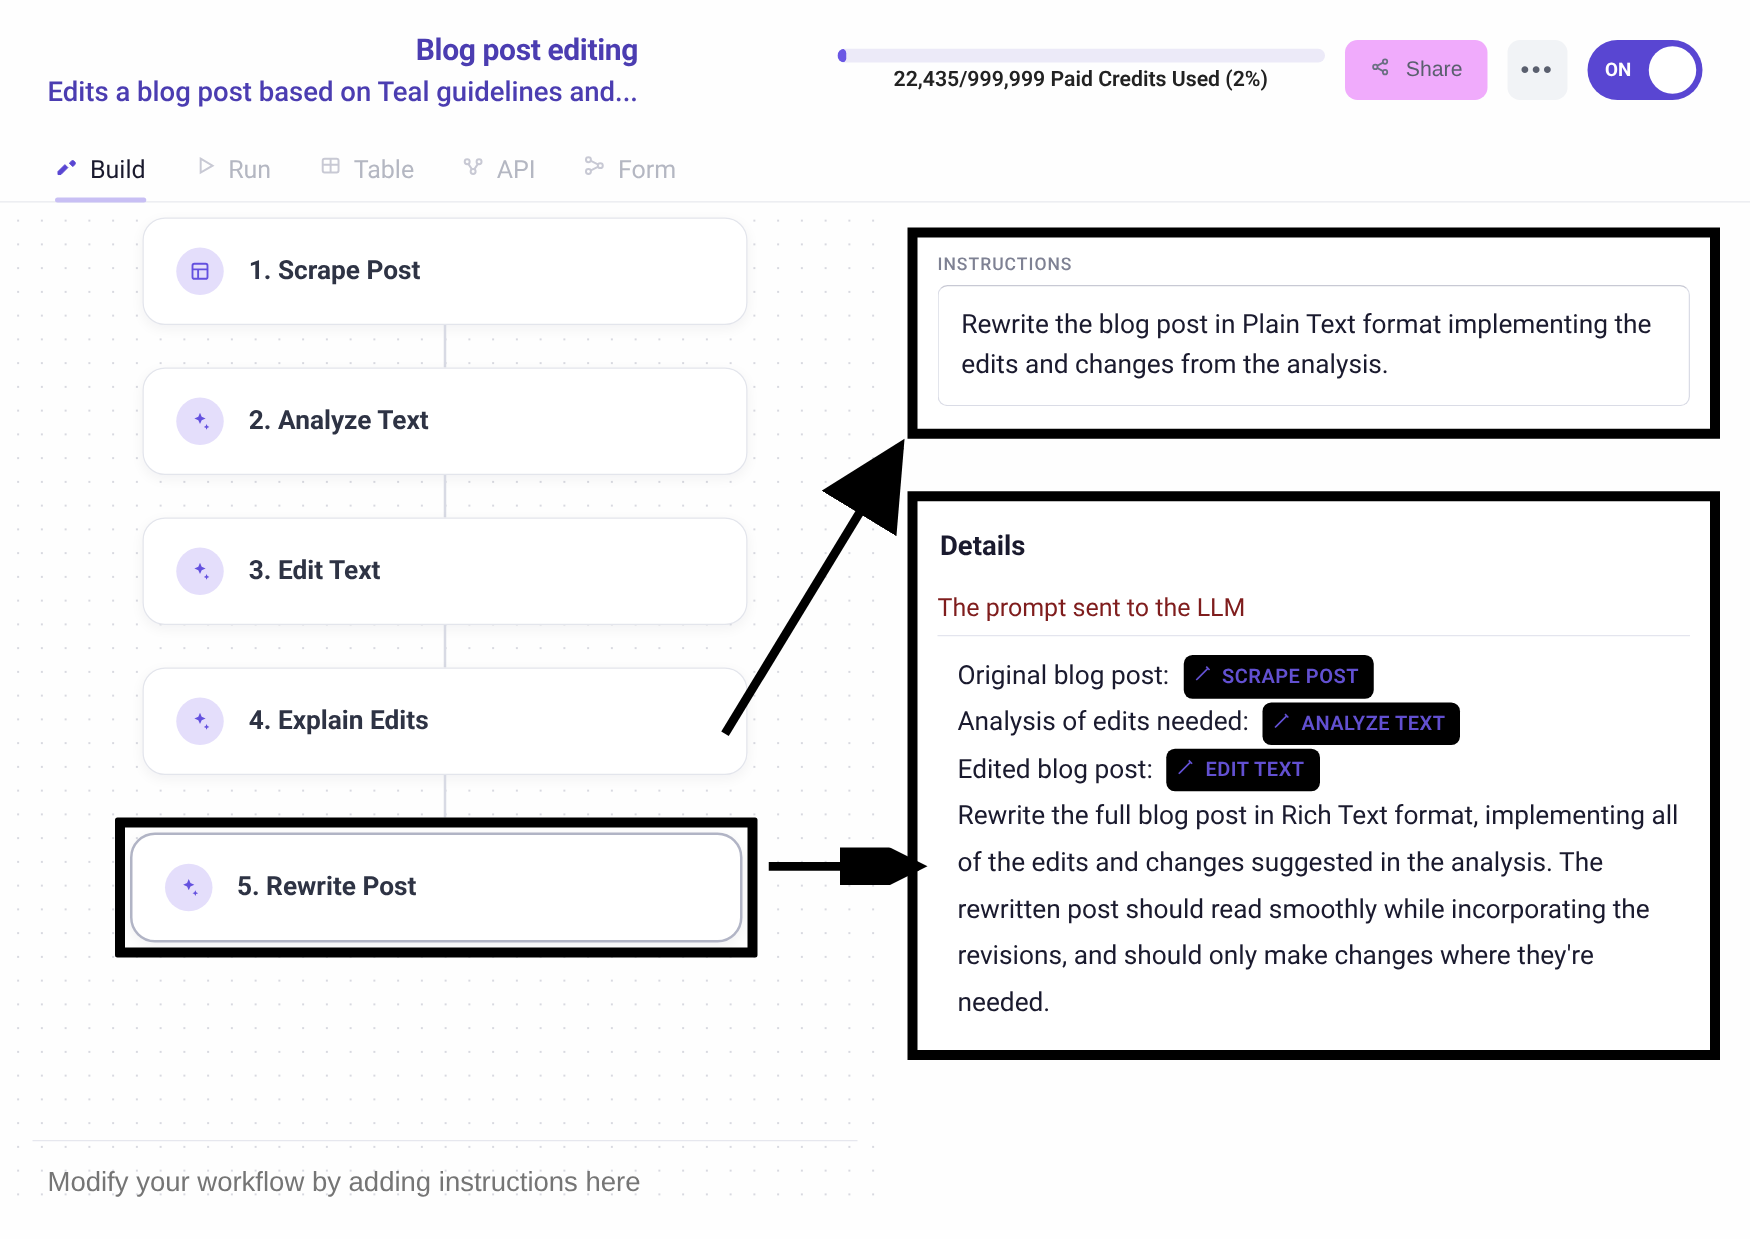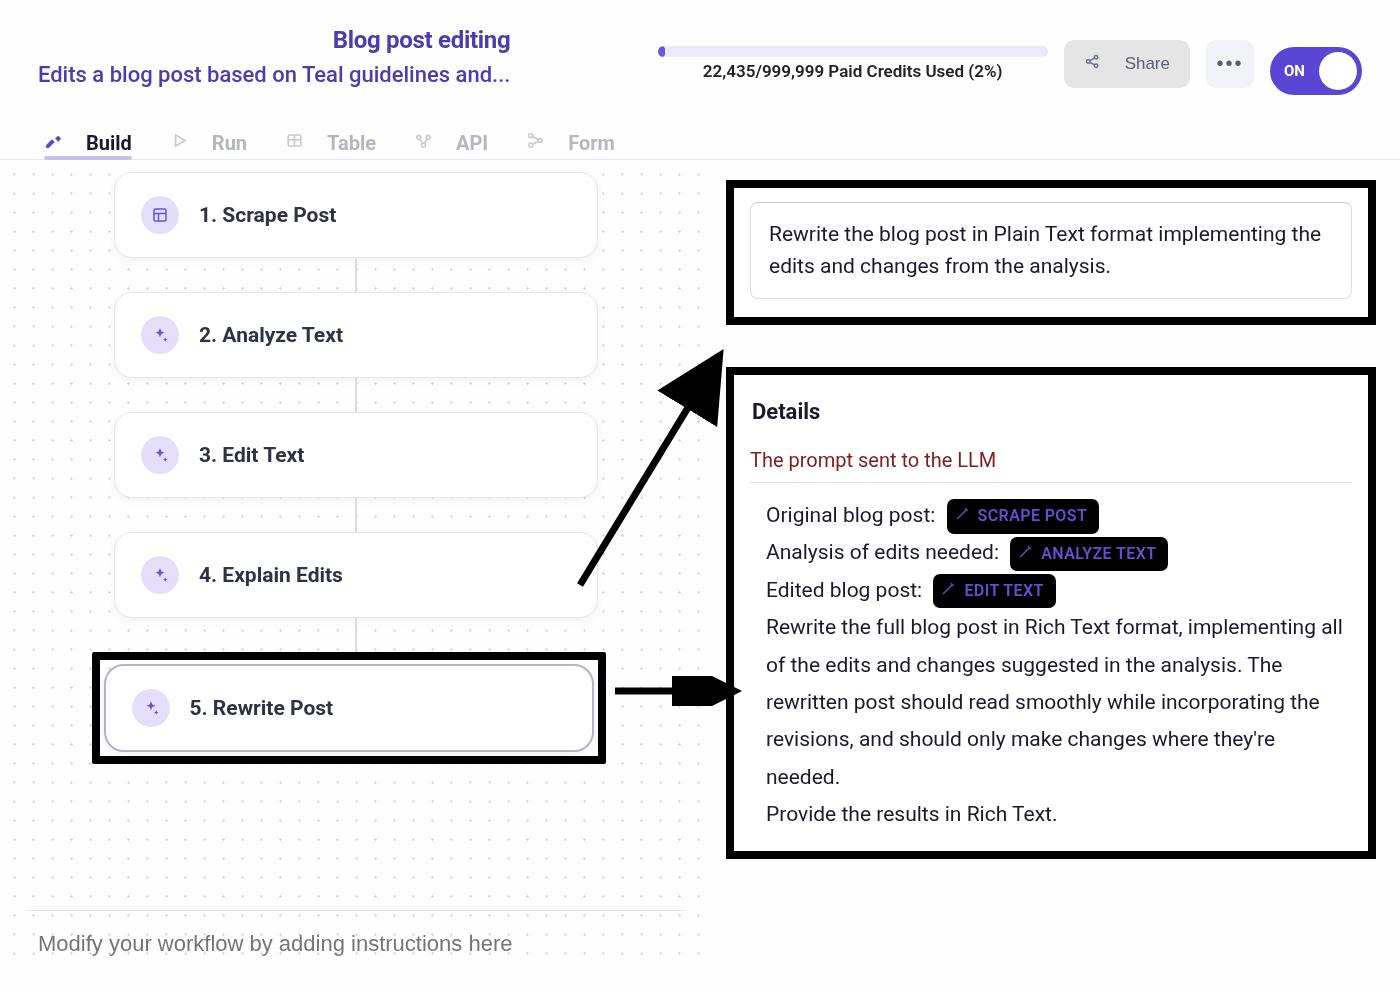--- a/index.html
+++ b/index.html
@@ -68,22 +68,22 @@
     .credits-text {
       font-size: 17px;
       font-weight: 650;
       color: #222;
       white-space: nowrap;
     }
 
     .share-btn {
       display: flex;
       align-items: center;
-      gap: 24px;
-      background: #e5e5e5;
+      gap: 12px;
+      background: #f0abfc;
       border: none;
       border-radius: 10px;
       padding: 13px 20px;
       font-size: 17px;
       font-weight: 500;
       color: #5a5f6e;
       cursor: pointer;
       height: 48px;
     }
     .share-btn svg { width: 17px; height: 17px; }
@@ -106,21 +106,20 @@
     .toggle {
       width: 92px;
       height: 48px;
       background: #5946d2;
       border-radius: 24px;
       display: flex;
       align-items: center;
       padding: 0 6px;
       cursor: pointer;
       position: relative;
-      margin-top: 15px;
     }
     .toggle-label {
       color: #fff;
       font-size: 15px;
       font-weight: 700;
       margin-left: 8px;
     }
     .toggle-knob {
       width: 38px;
       height: 38px;
@@ -134,25 +133,25 @@
     .tabs {
       display: flex;
       gap: 38px;
       padding: 24px 38px 0 44px;
       border-bottom: 1px solid #e8e9ee;
       margin-top: 12px;
     }
     .tab {
       display: flex;
       align-items: center;
-      gap: 23px;
+      gap: 9px;
       font-size: 20px;
-      font-weight: 700;
+      font-weight: 400;
       color: #b4b7c2;
-      padding-bottom: 4px;
+      padding-bottom: 14px;
       cursor: pointer;
       position: relative;
     }
     .tab.active { color: #1a1a2e; }
     .tab.active::after {
       content: "";
       position: absolute;
       bottom: -1px; left: 0;
       width: 100%;
       height: 4px;
@@ -472,20 +471,21 @@
     </div>
 
     <div class="instruction-input-area">
       <input class="instruction-input" placeholder="Modify your workflow by adding instructions here" style="">
     </div>
   </div>
 
   <div class="right-panels">
 
     <div class="panel-box">
+      <div class="panel-label-small">INSTRUCTIONS</div>
       <div class="instructions-field">Rewrite the blog post in Plain Text format implementing the edits and changes from the analysis.</div>
     </div>
 
     <div class="panel-gap"></div>
 
     <div class="panel-box">
       <div class="details-title">Details</div>
       <div class="prompt-desc">The prompt sent to the LLM</div>
       <div class="prompt-body">
         <span class="prompt-line">
@@ -509,21 +509,20 @@
         <span class="prompt-line">
           <span>Edited blog post:</span>
           <span class="var-chip">
             <span><svg viewBox="0 0 24 24" fill="none" stroke="#6250d1" stroke-width="2">
                   <path d="M5 19L17 7M15 5l4 4M3 21l2-2"></path>
                 </svg></span>
             <span>EDIT TEXT</span>
           </span>
         </span>
         <span class="prompt-line">Rewrite the full blog post in Rich Text format, implementing all of the edits and changes suggested in the analysis. The rewritten post should read smoothly while incorporating the revisions, and should only make changes where they're needed.</span>
-        <span class="prompt-line">Provide the results in Rich Text.</span>
       </div>
     </div>
 
   </div>
 
   <svg class="arrow" style="left:560px; top:175px;" width="180" height="260">
     <defs>
         <marker id="ah1" markerWidth="12" markerHeight="12" refX="9" refY="5" orient="auto">
           <polygon points="0,0 10,5 0,10" fill="#000"></polygon>
         </marker>

